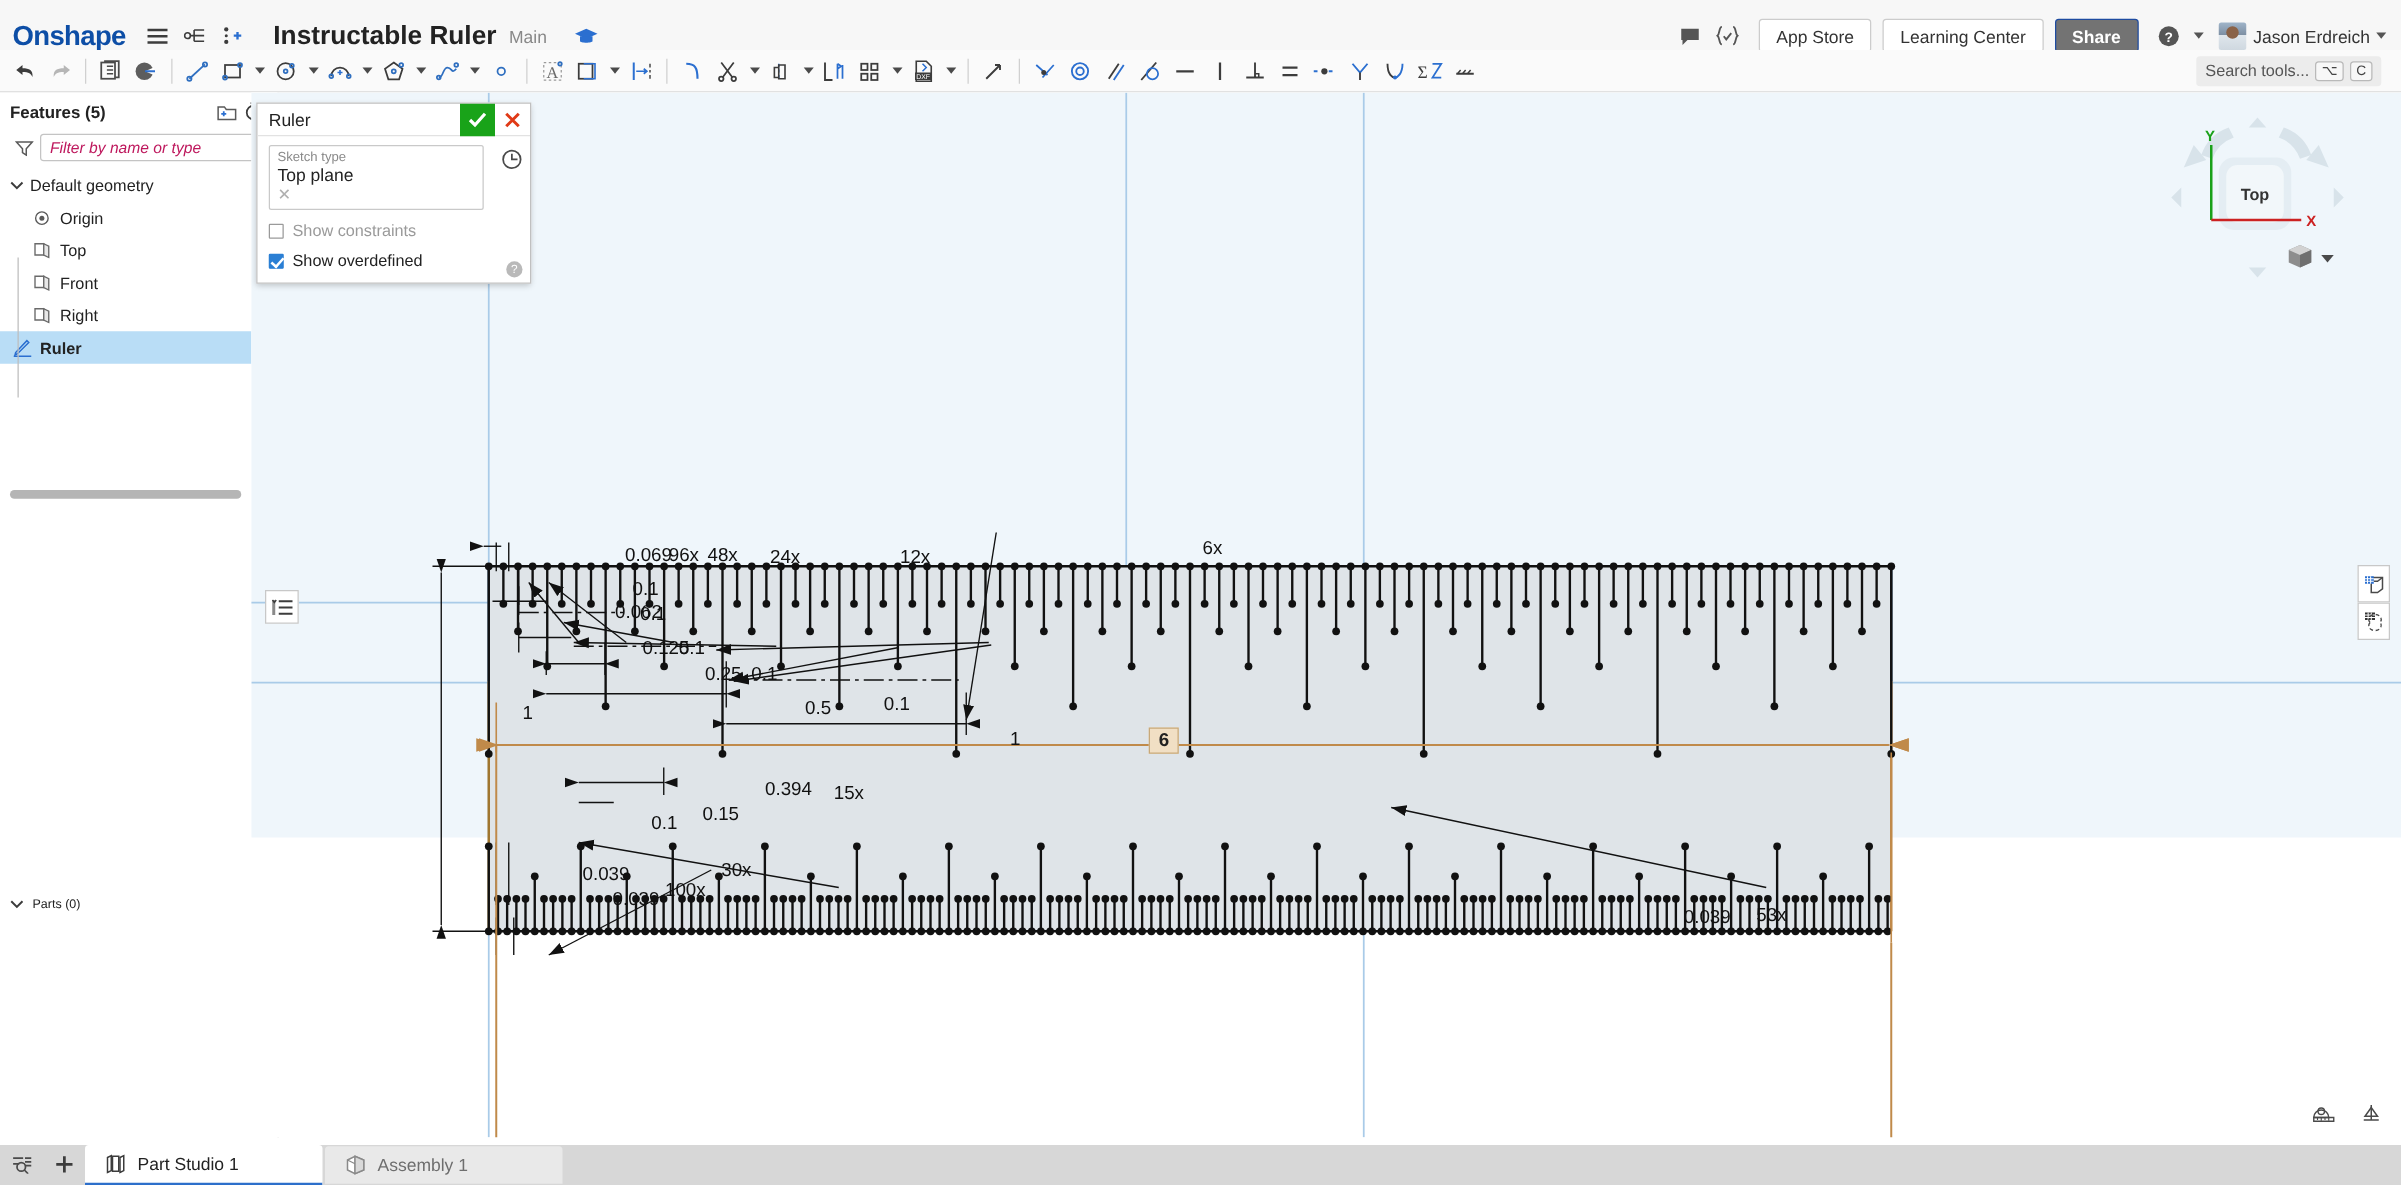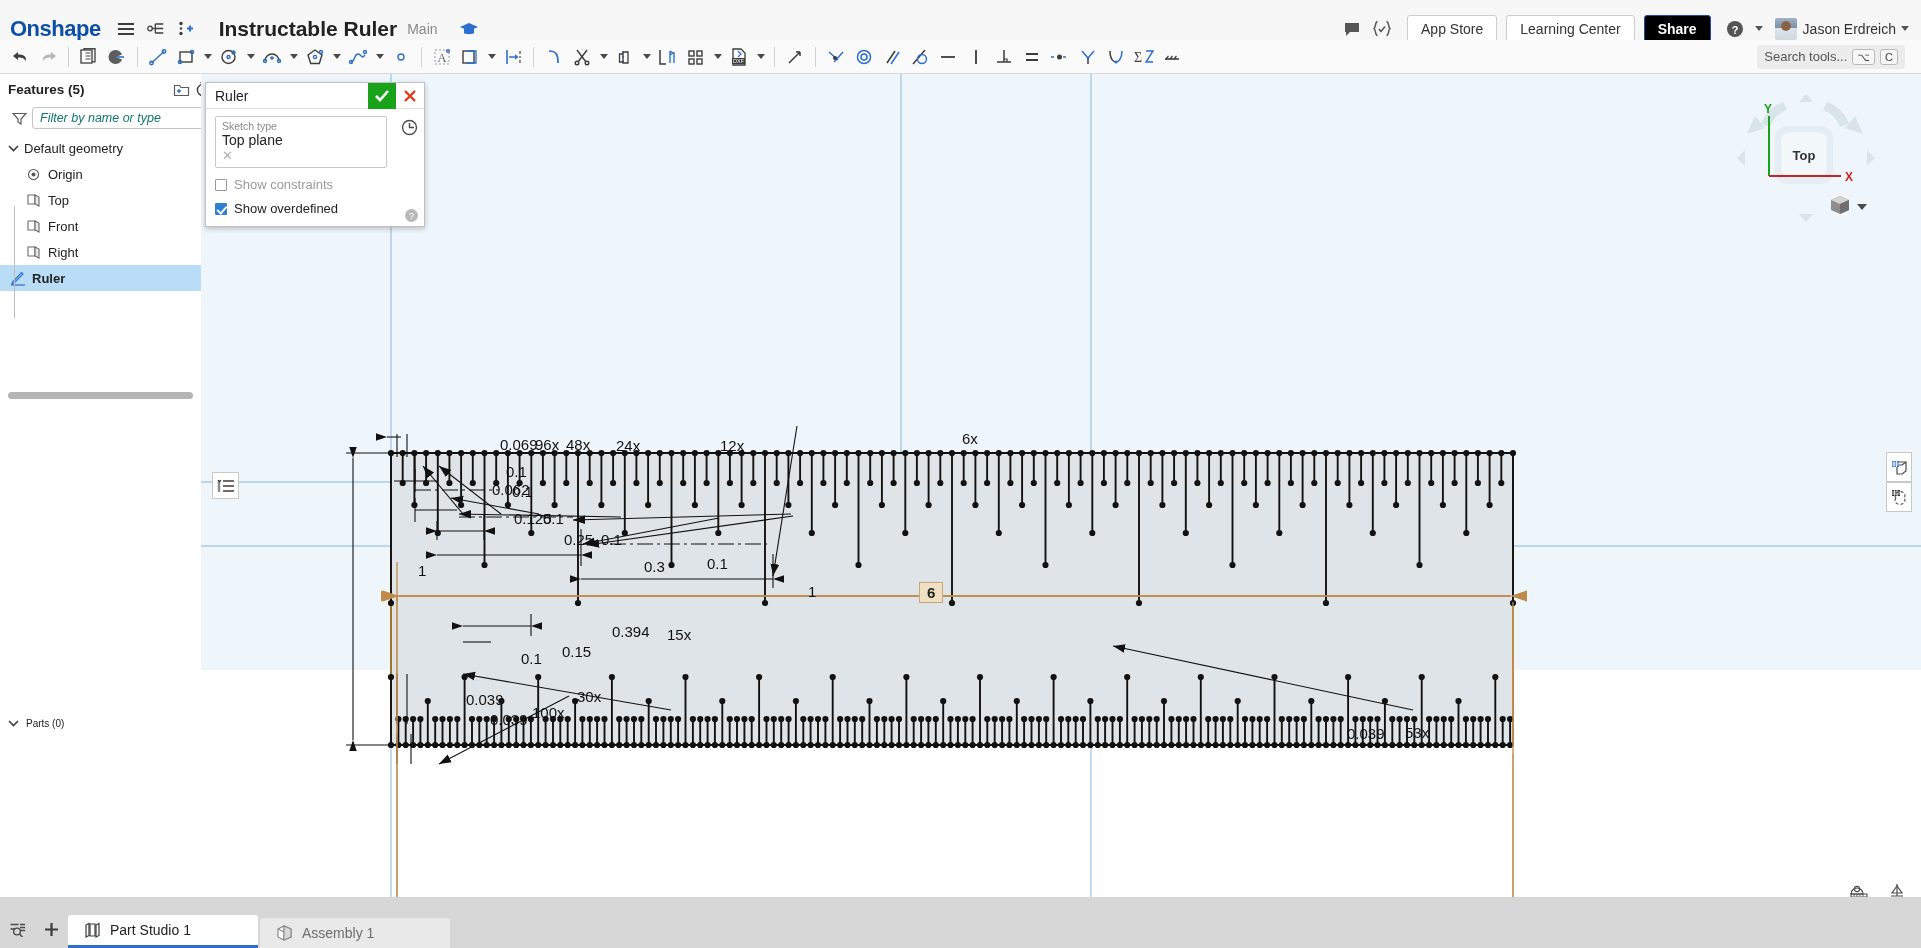--- a/index.html
+++ b/index.html
@@ -22,21 +22,21 @@
   .tb-icon { width:30px; height:30px; display:flex; align-items:center; justify-content:center; color:#444; }
   #doc-title { font-size:21px; font-weight:bold; margin-left:18px; color:#222; }
   #doc-branch { font-size:14px; color:#888; margin-left:10px; }
   #grad-btn { margin-left:20px; width:22px; height:22px; display:flex; align-items:center; justify-content:center; }
   .spacer { flex:1; }
   .hdr-btn {
     height:27px; padding:0 13px; border:1px solid #ccc; background:#fff;
     border-radius:3px; font-size:14px; color:#333; display:flex; align-items:center;
     margin-right:9px; cursor:pointer;
   }
-  .hdr-btn.primary { background:#000000; border-color:#1e4ba0; color:#fff; font-weight:bold; }
+  .hdr-btn.primary { background:#737373; border-color:#1e4ba0; color:#fff; font-weight:bold; }
   #user-area { display:flex; align-items:center; margin-right:12px; font-size:14px; color:#333; }
   .avatar {
     width:22px; height:22px; border-radius:2px; margin-right:6px;
     background:linear-gradient(180deg,#9fb4c9 0%, #7d8fa3 45%, #dfe6ec 46%, #cfd8e0 100%);
     position:relative; overflow:hidden;
   }
   .avatar::after{content:"";position:absolute;left:6px;top:3px;width:10px;height:10px;border-radius:50%;background:#8a6247;}
   .caret { width:0;height:0;border-left:4px solid transparent;border-right:4px solid transparent;border-top:5px solid #555; margin-left:5px;}
 
   
@@ -61,21 +61,21 @@
   #leftpanel {
     position:absolute; left:0; top:74px; width:223px; height:836px;
     background:#fff; border-right:1px solid #cfcfcf;
   }
   #feat-head { display:flex; align-items:center; height:30px; padding:0 8px; }
   #feat-title { font-weight:bold; font-size:13.5px; }
   #feat-head .hicon { width:22px;height:22px;display:flex;align-items:center;justify-content:center;cursor:pointer;}
   #filter-row { display:flex; align-items:center; padding:3px 8px 6px 6px; }
   #filter-input {
     flex:1; height:22px; border:1px solid #c4c4c4; border-radius:3px; background:#fff;
-    font-size:12.5px; color:#0f766e; font-style:italic; padding:0 7px; line-height:20px;
+    font-size:12.5px; color:#be185d; font-style:italic; padding:0 7px; line-height:20px;
     font-family:"Liberation Sans", sans-serif;
   }
   .tree-row { display:flex; align-items:center; height:26px; font-size:13px; cursor:pointer; padding-left:6px;}
   .tree-row.child { padding-left:24px; }
   .tree-row.sel { background:#b9ddf6; font-weight:bold; }
   .tree-ico { width:19px; height:16px; display:flex; align-items:center; justify-content:center; margin-right:5px;}
   .twisty { width:14px; display:flex;align-items:center;justify-content:center;}
   #tree-guide { position:absolute; left:14px; top:132px; width:1px; height:112px; background:#bdbdbd; }
   #scroll-stub { position:absolute; left:8px; top:318px; width:185px; height:7px; background:#b5b5b5; border-radius:4px;}
   #parts-row { position:absolute; left:0; top:636px; width:201px; display:flex; align-items:center; height:26px; padding-left:6px; font-size:10px;}
@@ -110,22 +110,22 @@
   #vp-band { position:absolute; left:0; top:0; width:1720px; height:596px; background:#eff6fb; }
   #list-btn { position:absolute; left:11px; top:398px; width:27px;height:27px;border:1px solid #c8c8c8;background:#fff;
               display:flex;align-items:center;justify-content:center;cursor:pointer;}
   #right-tools { position:absolute; right:9px; top:378px; width:26px; }
   .rt-btn { width:26px;height:30px;border:1px solid #c8c8c8;background:#fff;display:flex;align-items:center;justify-content:center;cursor:pointer;}
   #viewcube { position:absolute; right:40px; top:14px; width:150px; height:140px; }
   #bottom-right-ico { position:absolute; right:14px; bottom:12px; display:flex; gap:18px; }
 
   
   #tabbar {
-    position:absolute; left:0; bottom:0; width:1921px; height:51px;
-    background:#d7d7d7; display:flex; align-items:flex-end;
+    position:absolute; left:0; bottom:0; width:1921px; height:32px;
+    background:#d7d7d7; display:flex; align-items:center;
   }
   .tabsys { width:34px;height:34px;display:flex;align-items:center;justify-content:center;cursor:pointer;margin-bottom:2px;}
   .dtab {
     height:30px; min-width:190px; display:flex; align-items:center; padding:0 16px;
     font-size:14px; margin-right:2px; cursor:pointer; border-radius:3px 3px 0 0;
   }
   .dtab.active { background:#fff; color:#222; border-bottom:3px solid #2d6fcb; height:33px; }
   .dtab.inactive { background:#e9e9e9; color:#6e6e6e; }
   .dtab .ti { margin-right:9px; display:flex; align-items:center; }
   #tabbar-tail { flex:1; }
@@ -1436,21 +1436,21 @@
         <div style="position: absolute; white-space: nowrap; font-size: 15px; color: rgb(17, 17, 17); font-family: &quot;Liberation Sans&quot;, sans-serif; left: 415px; top: 363px;">24x</div>
         <div style="position: absolute; white-space: nowrap; font-size: 15px; color: rgb(17, 17, 17); font-family: &quot;Liberation Sans&quot;, sans-serif; left: 519px; top: 363px;">12x</div>
         <div style="position: absolute; white-space: nowrap; font-size: 15px; color: rgb(17, 17, 17); font-family: &quot;Liberation Sans&quot;, sans-serif; left: 761px; top: 356px;">6x</div>
         <div style="position: absolute; white-space: nowrap; font-size: 15px; color: rgb(17, 17, 17); font-family: &quot;Liberation Sans&quot;, sans-serif; left: 305px; top: 389px;">0.1</div>
         <div style="position: absolute; white-space: nowrap; font-size: 15px; color: rgb(17, 17, 17); font-family: &quot;Liberation Sans&quot;, sans-serif; left: 291px; top: 407px;">0.062</div>
         <div style="position: absolute; white-space: nowrap; font-size: 15px; color: rgb(17, 17, 17); font-family: &quot;Liberation Sans&quot;, sans-serif; left: 311px; top: 409px;">0.1</div>
         <div style="position: absolute; white-space: nowrap; font-size: 15px; color: rgb(17, 17, 17); font-family: &quot;Liberation Sans&quot;, sans-serif; left: 313px; top: 436px;">0.125</div>
         <div style="position: absolute; white-space: nowrap; font-size: 15px; color: rgb(17, 17, 17); font-family: &quot;Liberation Sans&quot;, sans-serif; left: 342px; top: 436px;">0.1</div>
         <div style="position: absolute; white-space: nowrap; font-size: 15px; color: rgb(17, 17, 17); font-family: &quot;Liberation Sans&quot;, sans-serif; left: 363px; top: 457px;">0.25</div>
         <div style="position: absolute; white-space: nowrap; font-size: 15px; color: rgb(17, 17, 17); font-family: &quot;Liberation Sans&quot;, sans-serif; left: 400px; top: 457px;">0.1</div>
-        <div style="position: absolute; white-space: nowrap; font-size: 15px; color: rgb(17, 17, 17); font-family: &quot;Liberation Sans&quot;, sans-serif; left: 443px; top: 484px;">0.3</div>
+        <div style="position: absolute; white-space: nowrap; font-size: 15px; color: rgb(17, 17, 17); font-family: &quot;Liberation Sans&quot;, sans-serif; left: 443px; top: 484px;">0.5</div>
         <div style="position: absolute; white-space: nowrap; font-size: 15px; color: rgb(17, 17, 17); font-family: &quot;Liberation Sans&quot;, sans-serif; left: 506px; top: 481px;">0.1</div>
         <div style="position: absolute; white-space: nowrap; font-size: 15px; color: rgb(17, 17, 17); font-family: &quot;Liberation Sans&quot;, sans-serif; left: 607px; top: 509px;">1</div>
         <div style="position: absolute; white-space: nowrap; font-size: 15px; color: rgb(17, 17, 17); font-family: &quot;Liberation Sans&quot;, sans-serif; left: 217px; top: 488px;">1</div>
         <div style="position: absolute; white-space: nowrap; font-size: 15px; color: rgb(17, 17, 17); font-family: &quot;Liberation Sans&quot;, sans-serif; left: 411px; top: 549px;">0.394</div>
         <div style="position: absolute; white-space: nowrap; font-size: 15px; color: rgb(17, 17, 17); font-family: &quot;Liberation Sans&quot;, sans-serif; left: 466px; top: 552px;">15x</div>
         <div style="position: absolute; white-space: nowrap; font-size: 15px; color: rgb(17, 17, 17); font-family: &quot;Liberation Sans&quot;, sans-serif; left: 361px; top: 569px;">0.15</div>
         <div style="position: absolute; white-space: nowrap; font-size: 15px; color: rgb(17, 17, 17); font-family: &quot;Liberation Sans&quot;, sans-serif; left: 320px; top: 576px;">0.1</div>
         <div style="position: absolute; white-space: nowrap; font-size: 15px; color: rgb(17, 17, 17); font-family: &quot;Liberation Sans&quot;, sans-serif; left: 265px; top: 617px;">0.039</div>
         <div style="position: absolute; white-space: nowrap; font-size: 15px; color: rgb(17, 17, 17); font-family: &quot;Liberation Sans&quot;, sans-serif; left: 376px; top: 614px;">30x</div>
         <div style="position: absolute; white-space: nowrap; font-size: 15px; color: rgb(17, 17, 17); font-family: &quot;Liberation Sans&quot;, sans-serif; left: 289px; top: 637px;">0.039</div>

